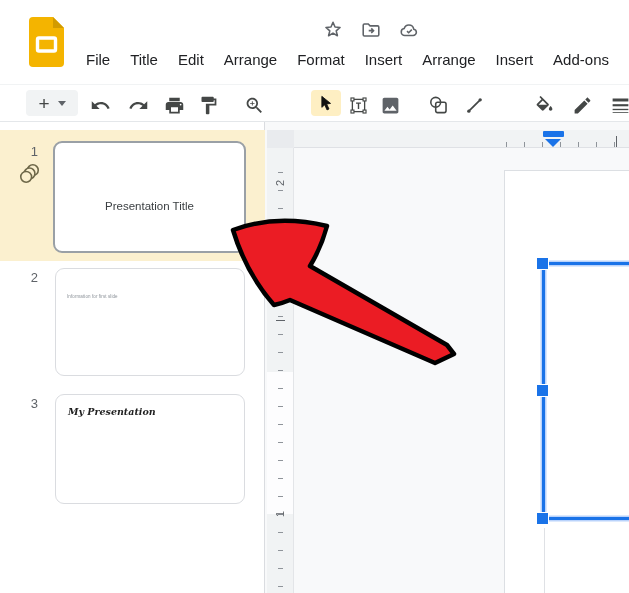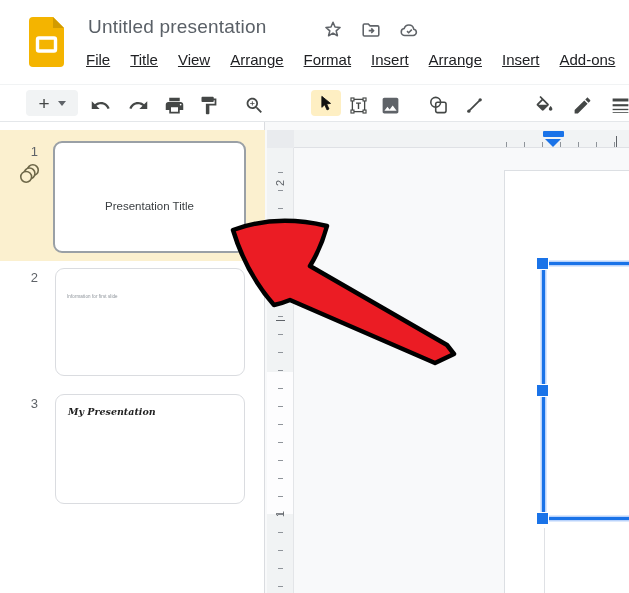--- a/index.html
+++ b/index.html
@@ -9,21 +9,21 @@
     font-family:"Liberation Sans", sans-serif; -webkit-font-smoothing:antialiased;
   }
   .abs { position:absolute; }
 
   
   .header { left:0; top:0; width:629px; height:84px; background:#fff; }
   .app-title { left:88px; top:16px; font-size:19px; color:#5a6067; letter-spacing:.2px; white-space:nowrap; }
   .title-icons { left:322px; top:19px; display:flex; gap:16px; }
   .title-icons svg { display:block; }
   .menu-row { left:86px; top:51px; display:flex; gap:20px; font-size:15px; color:#202124; white-space:nowrap; }
-  .menu-item { cursor:default;text-decoration:underline; }
+  .menu-item { cursor:default; }
 
   
   .toolbar { left:0; top:84px; width:629px; height:38px; background:#fff;
              border-top:1px solid #f1f3f4; border-bottom:1px solid #e4e7ea; }
   .tool-btn { position:absolute; display:flex; align-items:center; justify-content:center; border-radius:4px; }
   .divider { position:absolute; width:1px; height:22px; top:92px; background:#dadce0; }
   .caret { position:absolute; width:0; height:0; border-left:4px solid transparent;
            border-right:4px solid transparent; border-top:5px solid #5f6368; }
   .icon20 { position:absolute; width:21px; height:21px; }
 
@@ -77,40 +77,39 @@
 </head>
 <body>
 
 <div class="abs header">
   <svg class="abs" style="left:29px; top:17px;" width="35" height="50" viewBox="0 0 35 50">
     <path d="M4 0 H24 L35 11 V46 a4 4 0 0 1 -4 4 H4 a4 4 0 0 1 -4 -4 V4 a4 4 0 0 1 4 -4 Z" fill="#F4B400"></path>
     <path d="M24 0 L35 11 H24 Z" fill="#D29B00"></path>
     <rect x="8.5" y="21" width="18" height="13" rx="1.5" fill="none" stroke="#fff" stroke-width="3.4"></rect>
   </svg>
 
-  <div class="abs app-title">Untitled presentation</div>
 
   <div class="abs title-icons">
     <svg width="22" height="22" viewBox="0 0 24 24">
       <path d="M12 3.6l2.2 5.1 5.5.5-4.2 3.7 1.3 5.4-4.8-2.9-4.8 2.9 1.3-5.4-4.2-3.7 5.5-.5z" fill="none" stroke="#5f6368" stroke-width="1.7" stroke-linejoin="round"></path>
     </svg>
     <svg width="22" height="22" viewBox="0 0 24 24">
       <path d="M3.5 6.8c0-.7.6-1.3 1.3-1.3H9l2 2h8.2c.7 0 1.3.6 1.3 1.3v8.4c0 .7-.6 1.3-1.3 1.3H4.8c-.7 0-1.3-.6-1.3-1.3V6.8z" fill="none" stroke="#5f6368" stroke-width="1.7"></path>
       <path d="M9.5 12.7h5M12.3 10.2 14.8 12.7l-2.5 2.5" fill="none" stroke="#5f6368" stroke-width="1.7"></path>
     </svg>
     <svg width="23" height="22" viewBox="0 0 24 24">
       <path d="M6.8 18c-2.1 0-3.8-1.7-3.8-3.8 0-1.9 1.4-3.5 3.2-3.8C6.9 8.2 8.9 6.6 11.3 6.6c2.7 0 4.9 1.9 5.3 4.5 1.6.3 2.9 1.7 2.9 3.4 0 1.9-1.6 3.5-3.5 3.5H6.8z" fill="none" stroke="#5f6368" stroke-width="1.7"></path>
       <path d="M9.3 13.2l1.8 1.8 3.4-3.4" fill="none" stroke="#5f6368" stroke-width="1.7"></path>
     </svg>
   </div>
 
   <div class="abs menu-row">
     <span class="menu-item">File</span>
     <span class="menu-item">Title</span>
-    <span class="menu-item">View</span>
+    <span class="menu-item">Edit</span>
     <span class="menu-item">Arrange</span>
     <span class="menu-item">Format</span>
     <span class="menu-item">Insert</span>
     <span class="menu-item">Arrange</span>
     <span class="menu-item">Insert</span>
     <span class="menu-item">Add-ons</span>
   </div>
 </div>
 
 <div class="abs toolbar">

